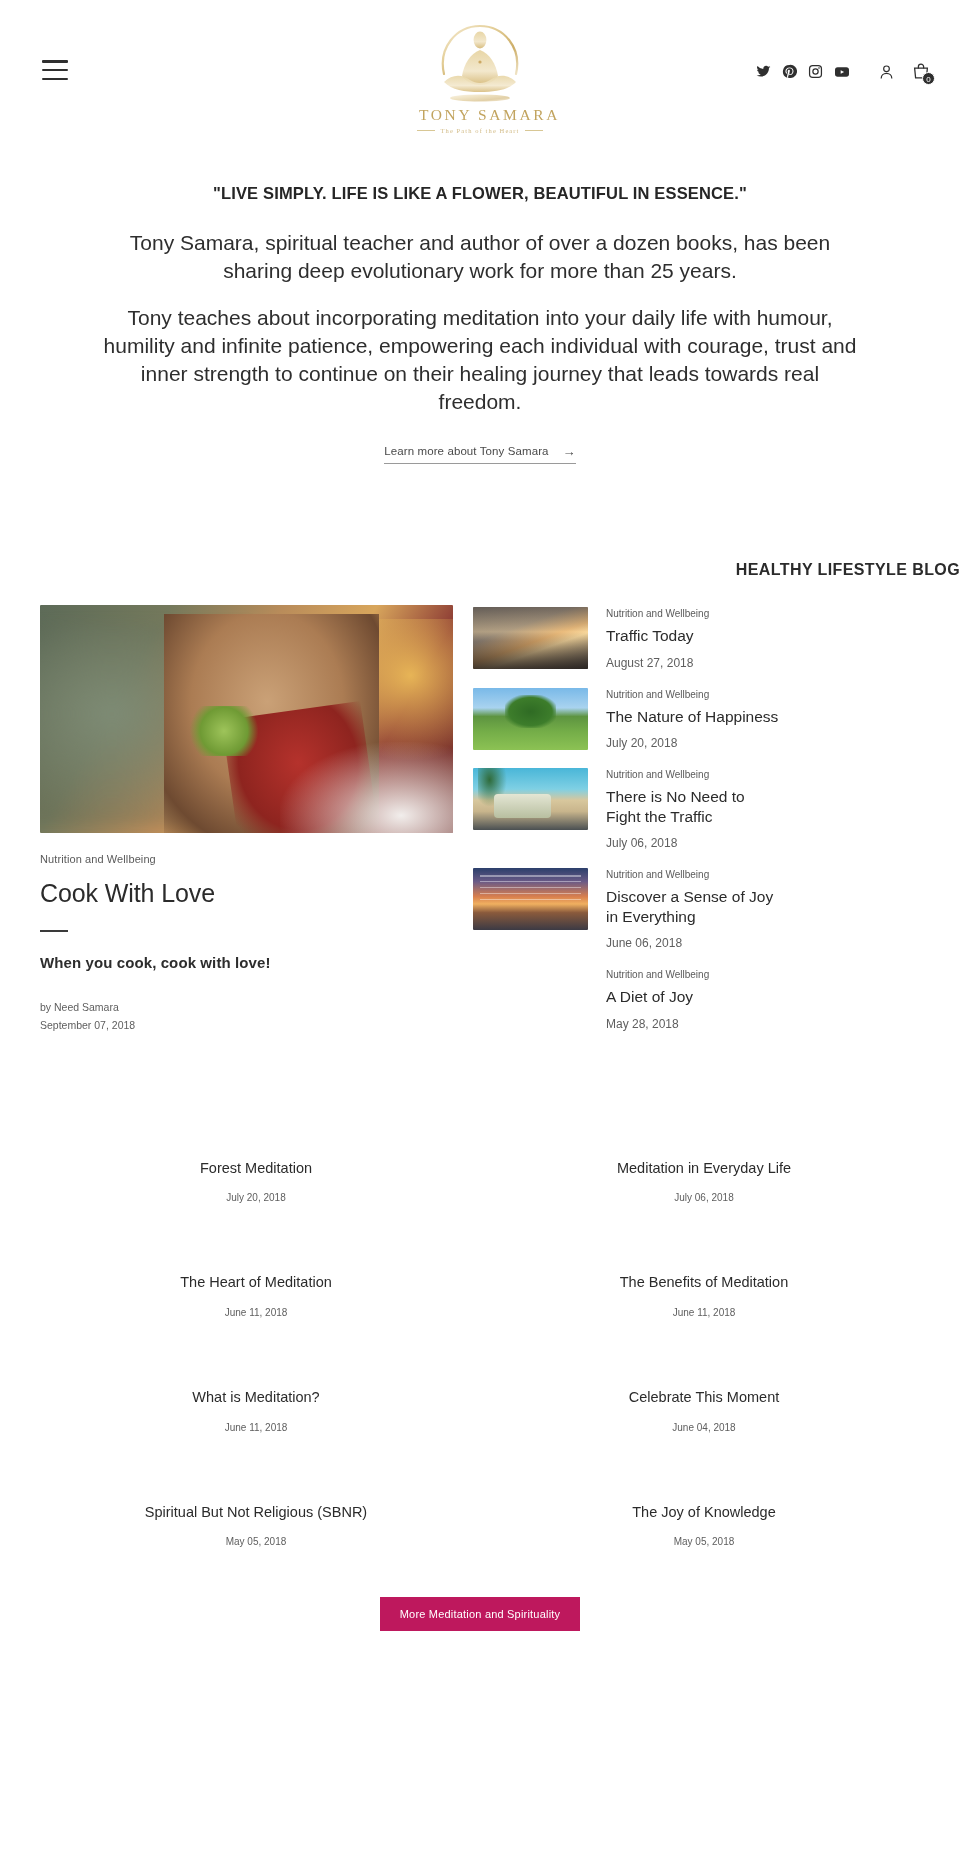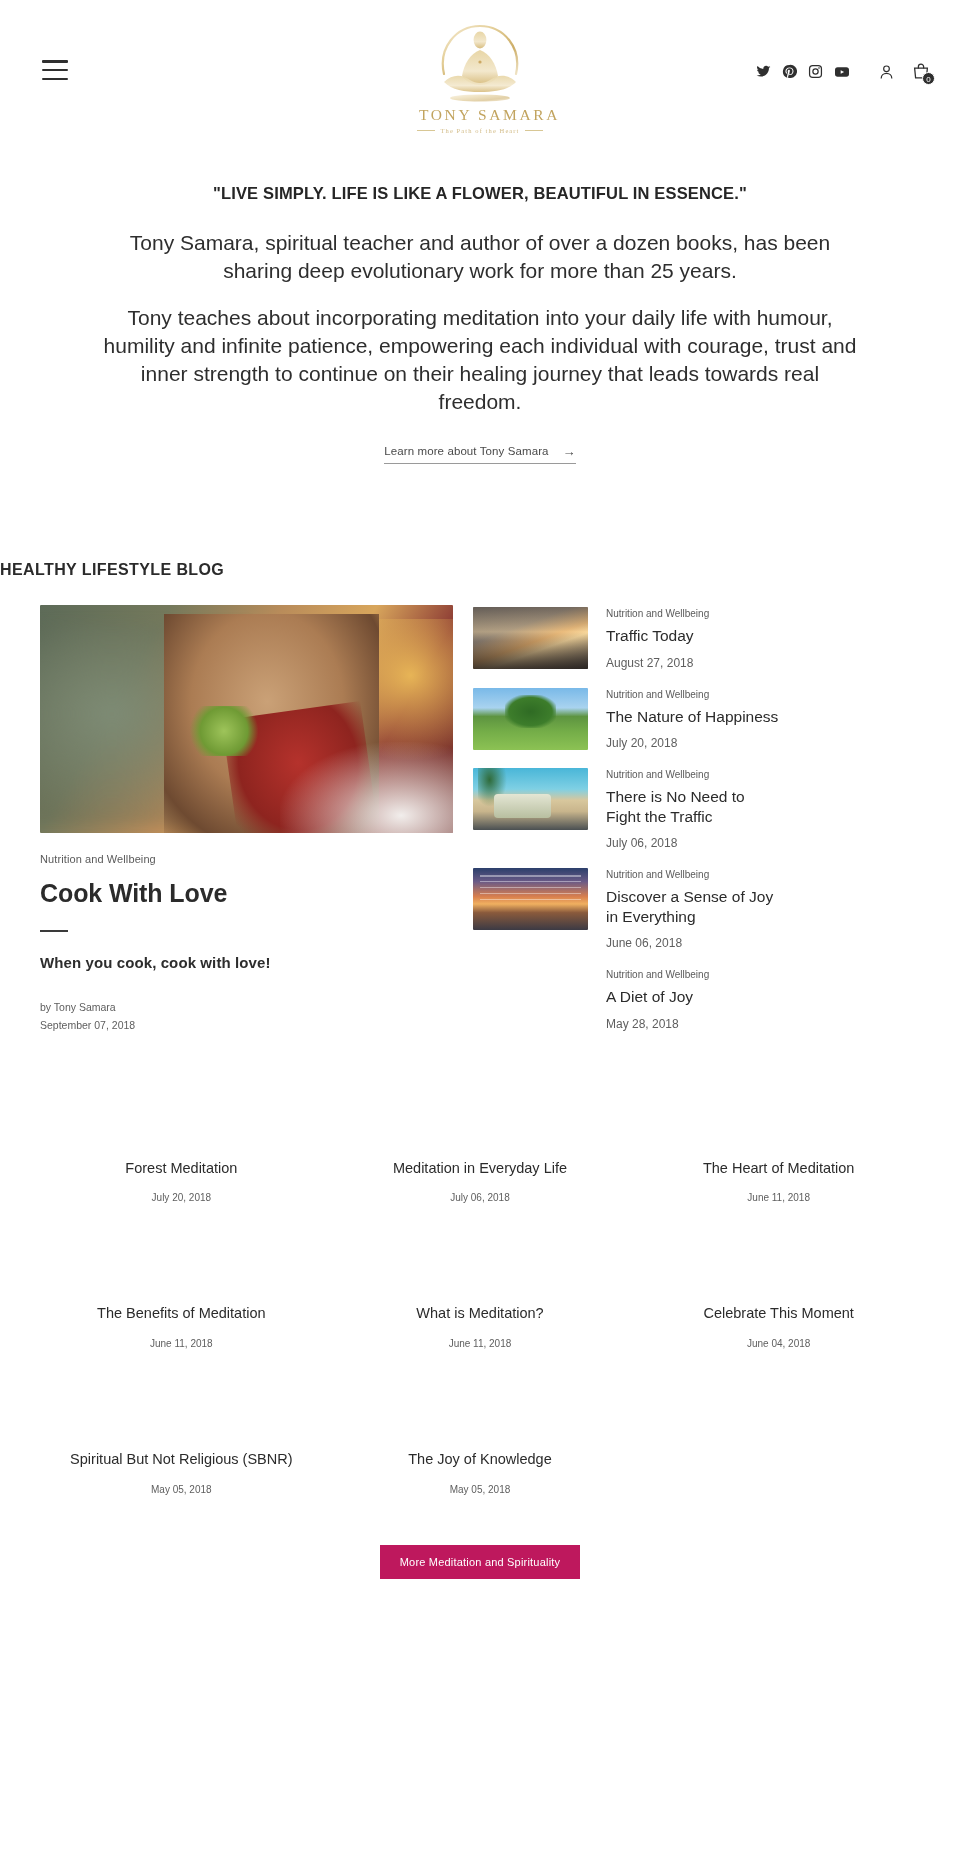--- a/index.html
+++ b/index.html
@@ -101,21 +101,21 @@
     border-bottom: 1px solid #9a9a9a;
     padding-bottom: 4px;
     text-decoration: none;
     cursor: pointer;
     letter-spacing: 0.1px;
   }
   .hero-link .arr { margin-left: 14px; font-size: 13px; vertical-align: -1px; }
 
   
   .section-title {
-    text-align: left;
+    text-align: right;
     font-size: 16px;
     font-weight: bold;
     letter-spacing: 0.4px;
     color: #2b2b2b;
   }
 
   
   .lifestyle { margin-top: 97px; }
   .lifestyle-grid {
     display: flex;
@@ -155,21 +155,21 @@
   .feature-img .whitecoat {
     position: absolute; right: 0; bottom: -6%; width: 42%; height: 46%;
     background: radial-gradient(ellipse at 70% 70%, rgba(248,248,246,.95), rgba(230,228,220,0) 72%);
   }
 
   .feature-cat {
     font-size: 11px; color: #5a5a5a; margin-top: 20px; letter-spacing: 0.1px;
     cursor: pointer;
   }
   .feature-title {
-    font-size: 25px; color: #2b2b2b; margin-top: 14px; font-weight: 700;
+    font-size: 25px; color: #2b2b2b; margin-top: 14px; font-weight: 400;
     cursor: pointer; letter-spacing: -0.1px;
   }
   .feature-rule { width: 28px; height: 2px; background: #3a3a3a; margin: 22px 0 22px; }
   .feature-excerpt { font-size: 15px; font-weight: bold; color: #2d2d2d; letter-spacing: 0.1px; }
   .feature-author { font-size: 10.5px; color: #5e5e5e; margin-top: 30px; }
   .feature-date { font-size: 10.5px; color: #5e5e5e; margin-top: 6px; }
 
   .side-list { width: 427px; padding-top: 2px; }
   .side-item { display: flex; gap: 18px; margin-bottom: 18px; align-items: flex-start; }
   .side-thumb {
@@ -207,24 +207,24 @@
   .t-sunset:after {
     content:""; position:absolute; left: 6%; top: 10%; right: 6%; height: 42%;
     background: repeating-linear-gradient(to bottom, rgba(255,255,255,.55) 0 1.5px, rgba(255,255,255,0) 1.5px 6px);
     opacity: .75;
   }
 
   
   .meditation { margin-top: 110px; }
   .med-grid {
     display: grid;
-    grid-template-columns: repeat(3, 1fr);
+    grid-template-columns: repeat(2, 1fr);
     padding: 0 32px;
     margin-top: 86px;
-    row-gap: 101px;
+    row-gap: 70px;
   }
   .med-card { text-align: center; padding: 0 12px; }
   .med-title { font-size: 14.5px; color: #2b2b2b; line-height: 1.35; cursor: pointer; }
   .med-date { font-size: 10px; color: #5e5e5e; margin-top: 14px; }
   .med-cta-wrap { text-align: center; margin-top: 50px; padding-bottom: 40px; }
   .med-cta {
     display: inline-block;
     background: #be185d;
     color: #ffffff;
     font-size: 11px;
@@ -337,21 +337,21 @@
         <div class="highlight"></div>
         <div class="face"></div>
         <div class="scarf"></div>
         <div class="herb"></div>
         <div class="whitecoat"></div>
       </div>
       <div class="feature-cat">Nutrition and Wellbeing</div>
       <div class="feature-title">Cook With Love</div>
       <div class="feature-rule"></div>
       <div class="feature-excerpt">When you cook, cook with love!</div>
-      <div class="feature-author">by Tony Samara</div>
+      <div class="feature-author">by Need Samara</div>
       <div class="feature-date">September 07, 2018</div>
     </div>
 
     <div class="side-list">
 
       <div class="side-item">
         <div class="side-thumb t-city"></div>
         <div class="side-body">
           <div class="side-cat">Nutrition and Wellbeing</div>
           <div class="side-title">Traffic Today</div>

